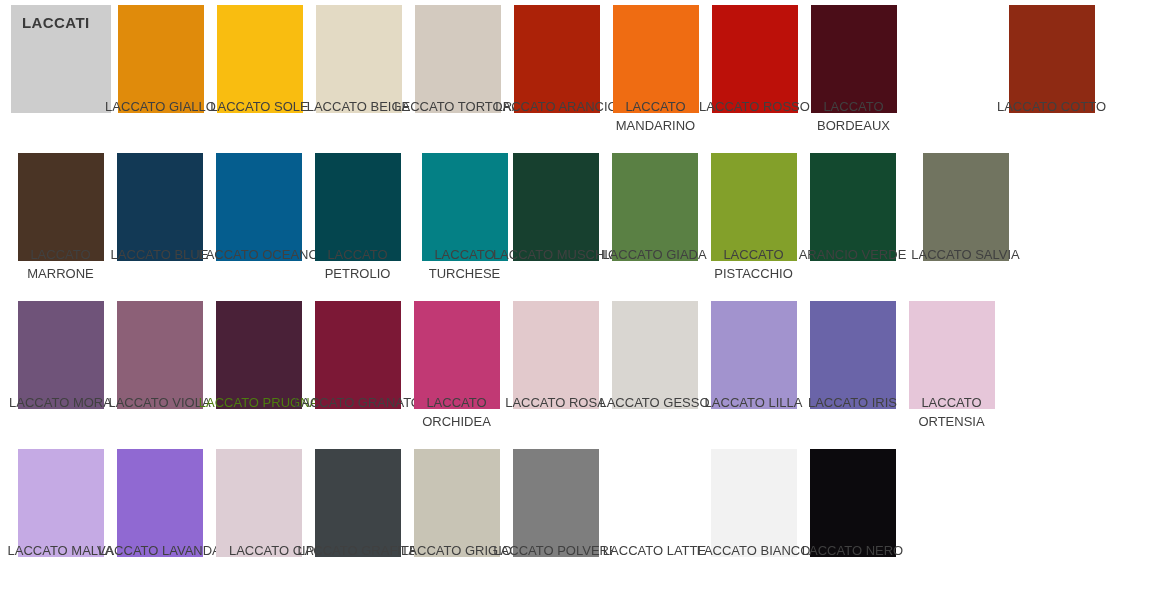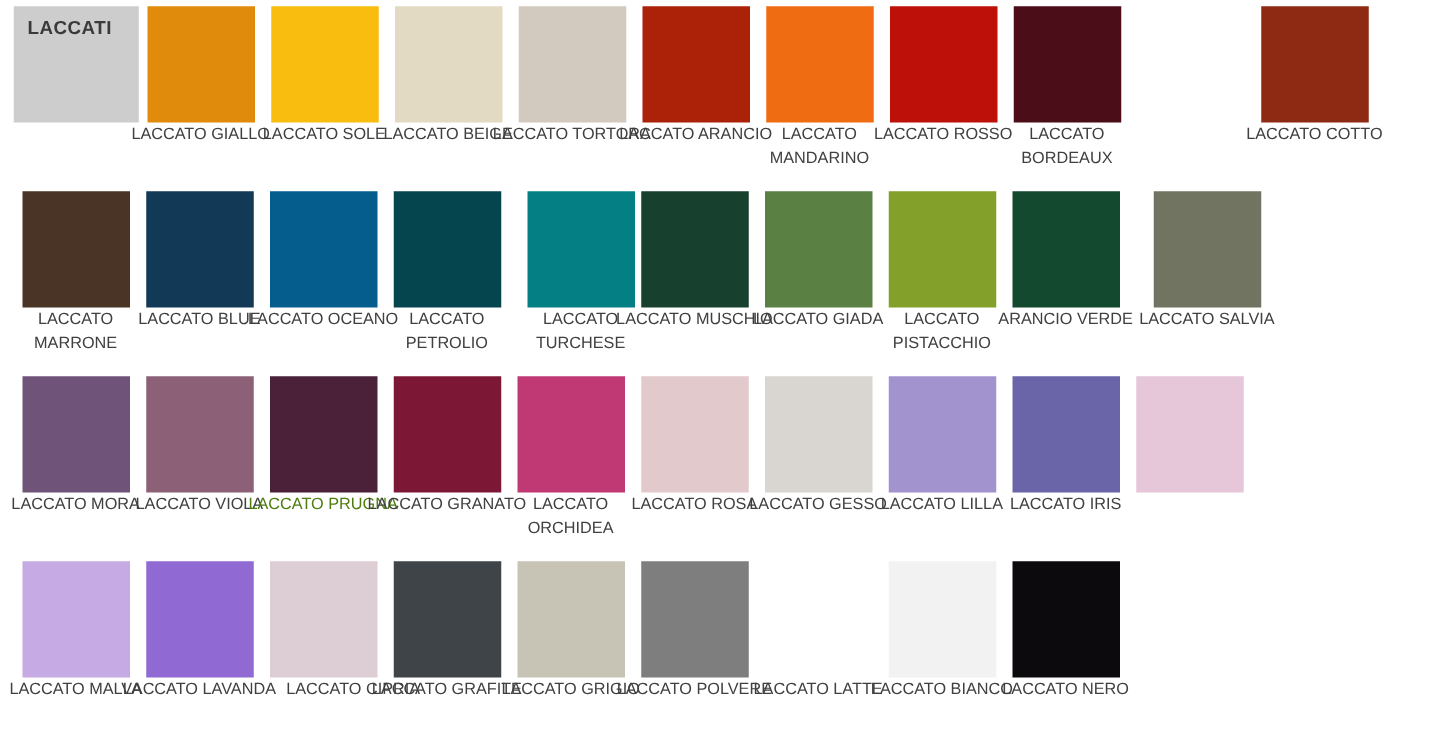--- a/index.html
+++ b/index.html
@@ -38,21 +38,21 @@
     top: 5px;
     width: 99px;
     height: 143px;
   }
 
   .swatch {
     position: absolute;
     left: 7px;
     top: 0px;
     width: 86px;
-    height: 93px;
+    height: 108px;
   }
 
   
   .cell-header .swatch {
     left: 0px;
     width: 100px;
   }
 
   .header-label {
     position: absolute;
@@ -205,20 +205,21 @@
       <div class="cell" style="left: 693px;">
         <div class="swatch" style="background: rgb(162, 147, 206);"></div>
         <div class="caption one-line" style="color: rgb(64, 64, 64);">LACCATO LILLA</div>
       </div>
       <div class="cell" style="left: 792px;">
         <div class="swatch" style="background: rgb(106, 100, 168);"></div>
         <div class="caption one-line" style="color: rgb(64, 64, 64);">LACCATO IRIS</div>
       </div>
       <div class="cell" style="left: 891px;">
         <div class="swatch" style="background: rgb(230, 198, 217);"></div>
+        <div class="caption" style="color: rgb(64, 64, 64);">LACCATO ORTENSIA</div>
       </div>
     </div>
     <div class="row row-3">
       <div class="cell" style="left: 0px;">
         <div class="swatch" style="background: rgb(197, 170, 228);"></div>
         <div class="caption" style="color: rgb(64, 64, 64);">LACCATO MALVA</div>
       </div>
       <div class="cell" style="left: 99px;">
         <div class="swatch" style="background: rgb(144, 105, 210);"></div>
         <div class="caption" style="color: rgb(64, 64, 64);">LACCATO LAVANDA</div>

